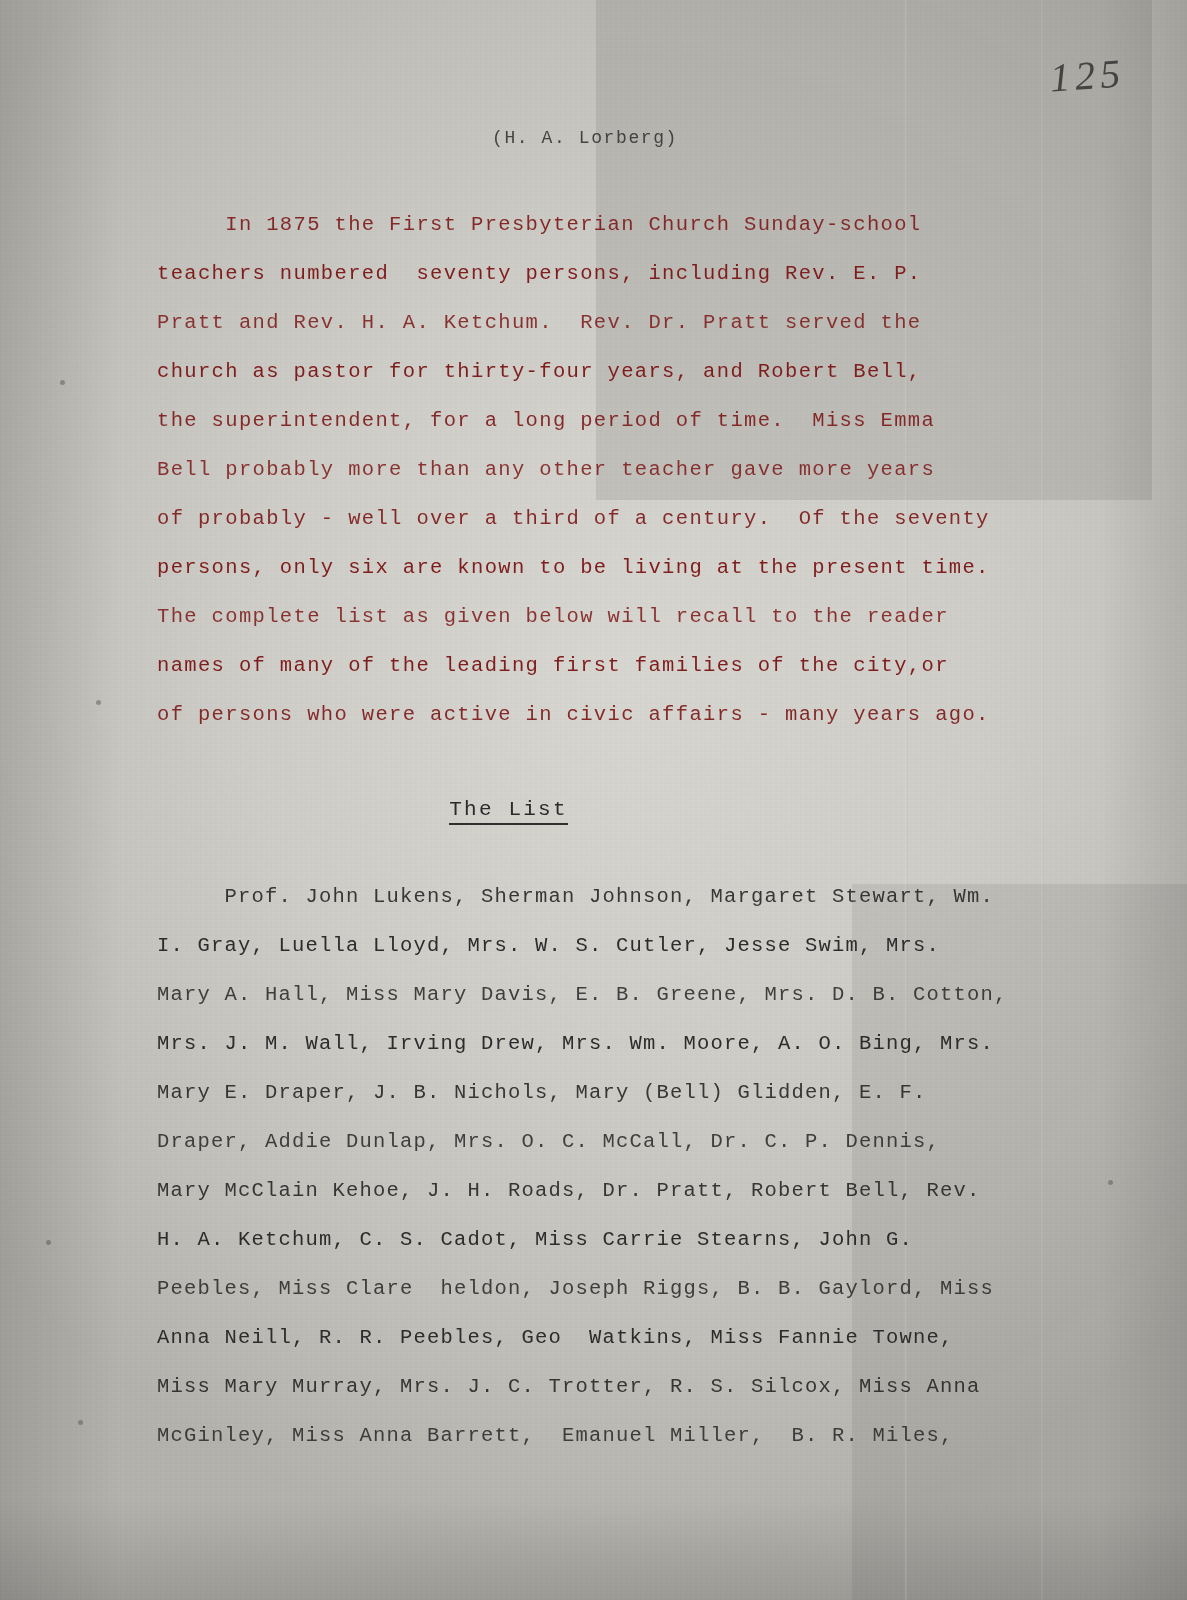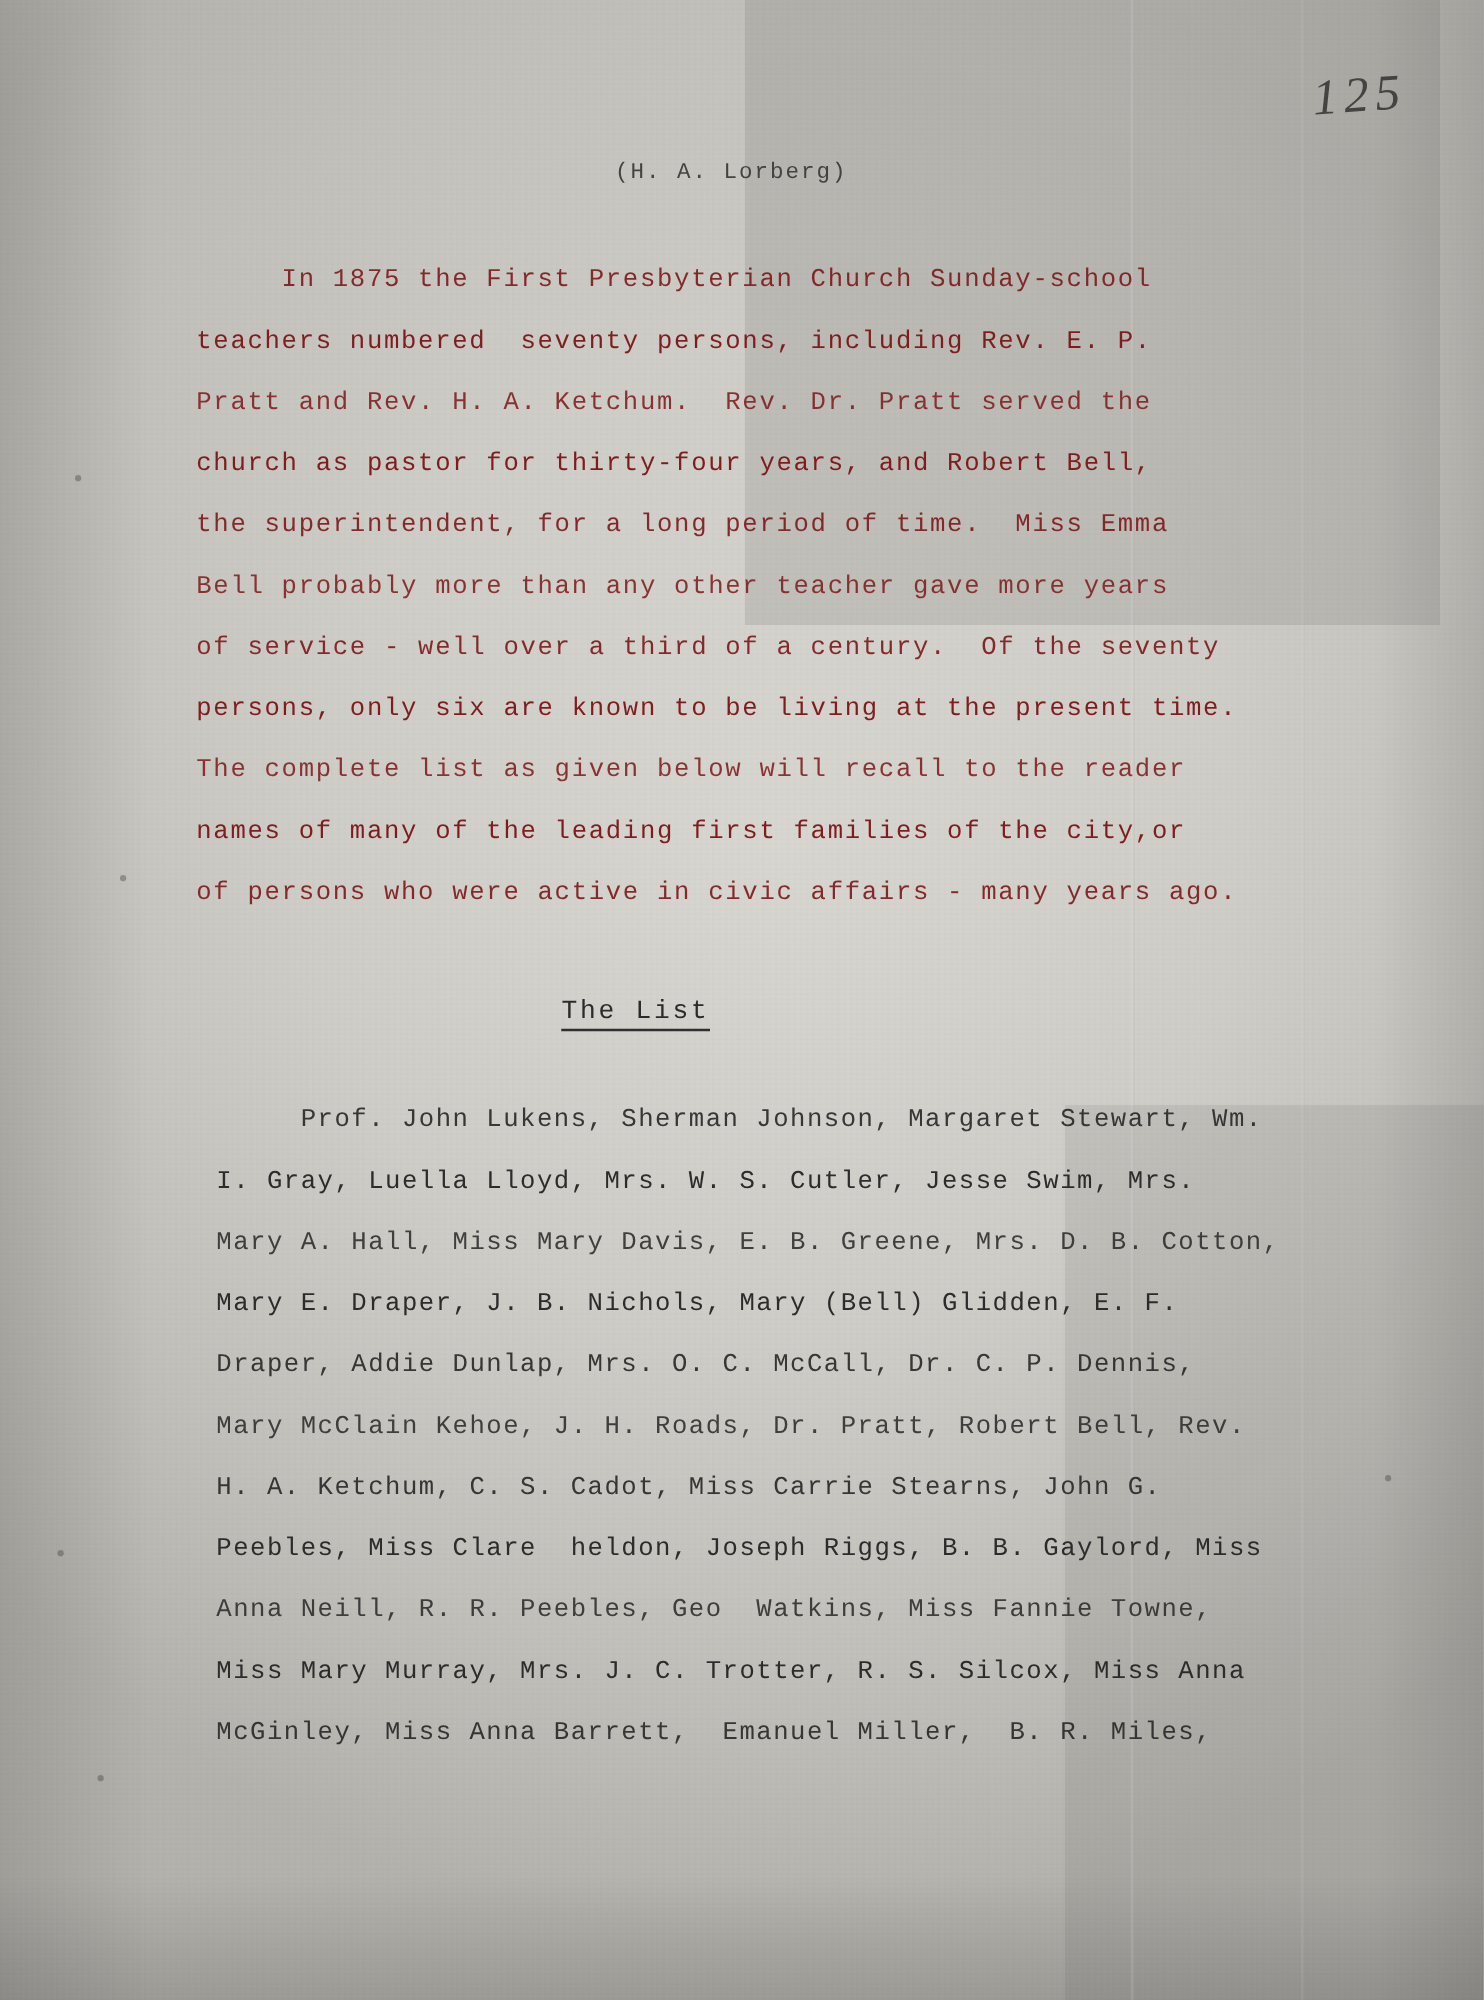--- a/index.html
+++ b/index.html
@@ -109,21 +109,21 @@
     font-size: 21px;
     letter-spacing: 2.2px;
   }
   .section-title span {
     border-bottom: 2px solid #2f2f2f;
     padding-bottom: 2px;
   }
 
   .list-block {
     position: absolute;
-    left: 173px;
+    left: 157px;
     top: 872px;
     width: 930px;
   }
   .list-block p {
     margin: 0;
     font-size: 20.5px;
     line-height: 49px;
     letter-spacing: 1.2px;
     white-space: pre;
     color: #2c2c2c;
@@ -162,35 +162,36 @@
 
     <div class="byline">(H. A. Lorberg)</div>
 
     <div class="body-block">
       <p>     In 1875 the First Presbyterian Church Sunday-school</p>
       <p>teachers numbered  seventy persons, including Rev. E. P.</p>
       <p>Pratt and Rev. H. A. Ketchum.  Rev. Dr. Pratt served the</p>
       <p>church as pastor for thirty-four years, and Robert Bell,</p>
       <p>the superintendent, for a long period of time.  Miss Emma</p>
       <p>Bell probably more than any other teacher gave more years</p>
-      <p>of service - well over a third of a century.  Of the seventy</p>
+      <p>of probably - well over a third of a century.  Of the seventy</p>
       <p>persons, only six are known to be living at the present time.</p>
       <p>The complete list as given below will recall to the reader</p>
       <p>names of many of the leading first families of the city,or</p>
       <p>of persons who were active in civic affairs - many years ago.</p>
     </div>
 
     <div class="section-title">
       <span>The List</span>
     </div>
 
     <div class="list-block">
       <p>     Prof. John Lukens, Sherman Johnson, Margaret Stewart, Wm.</p>
       <p>I. Gray, Luella Lloyd, Mrs. W. S. Cutler, Jesse Swim, Mrs.</p>
       <p>Mary A. Hall, Miss Mary Davis, E. B. Greene, Mrs. D. B. Cotton,</p>
+      <p>Mrs. J. M. Wall, Irving Drew, Mrs. Wm. Moore, A. O. Bing, Mrs.</p>
       <p>Mary E. Draper, J. B. Nichols, Mary (Bell) Glidden, E. F.</p>
       <p>Draper, Addie Dunlap, Mrs. O. C. McCall, Dr. C. P. Dennis,</p>
       <p>Mary McClain Kehoe, J. H. Roads, Dr. Pratt, Robert Bell, Rev.</p>
       <p>H. A. Ketchum, C. S. Cadot, Miss Carrie Stearns, John G.</p>
       <p>Peebles, Miss Clare  heldon, Joseph Riggs, B. B. Gaylord, Miss</p>
       <p>Anna Neill, R. R. Peebles, Geo  Watkins, Miss Fannie Towne,</p>
       <p>Miss Mary Murray, Mrs. J. C. Trotter, R. S. Silcox, Miss Anna</p>
       <p>McGinley, Miss Anna Barrett,  Emanuel Miller,  B. R. Miles,</p>
     </div>
 

